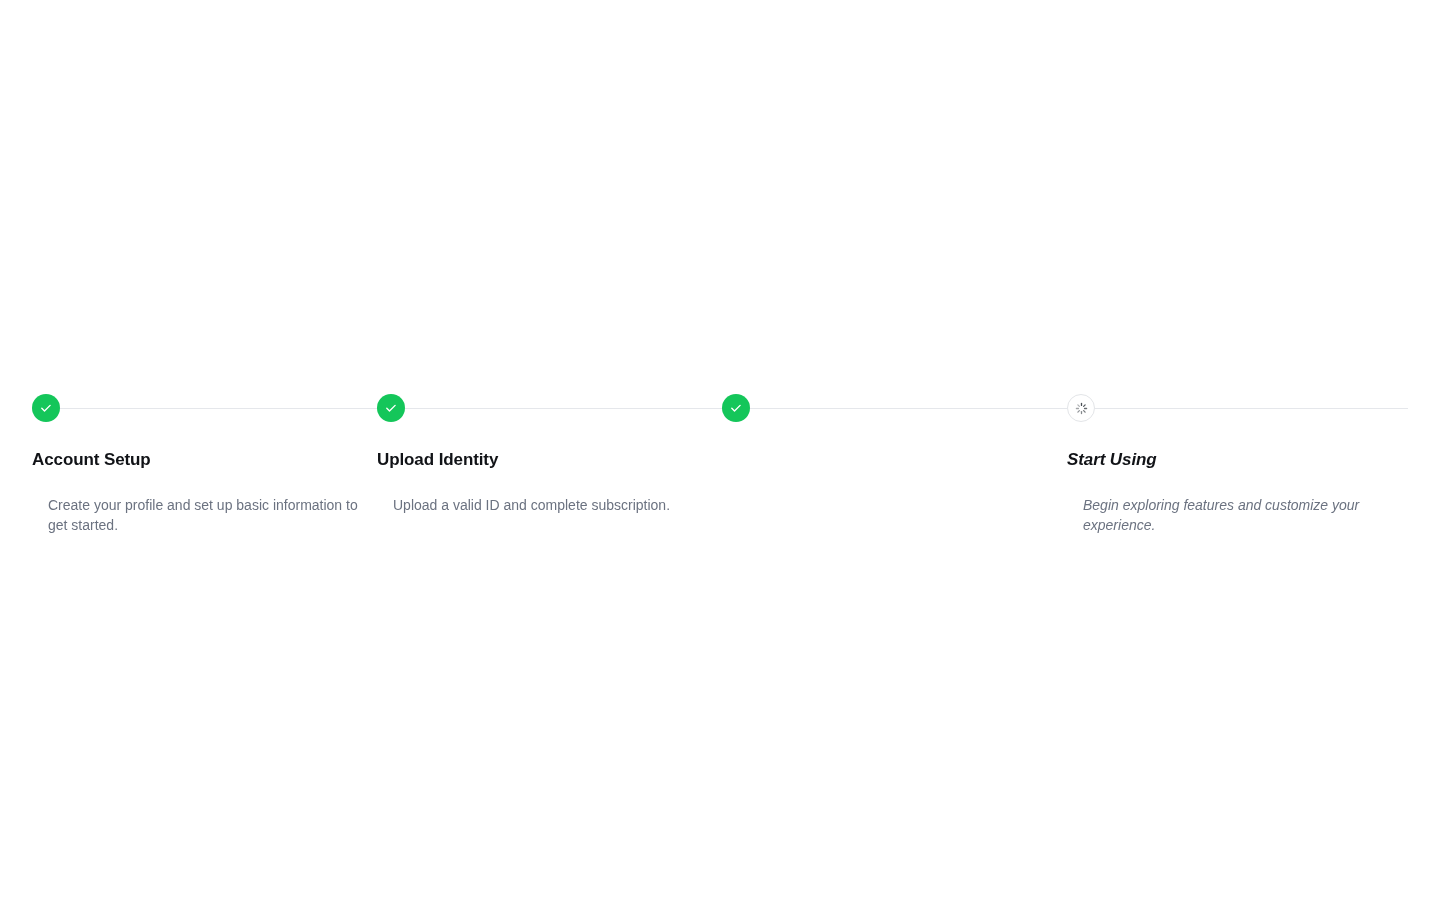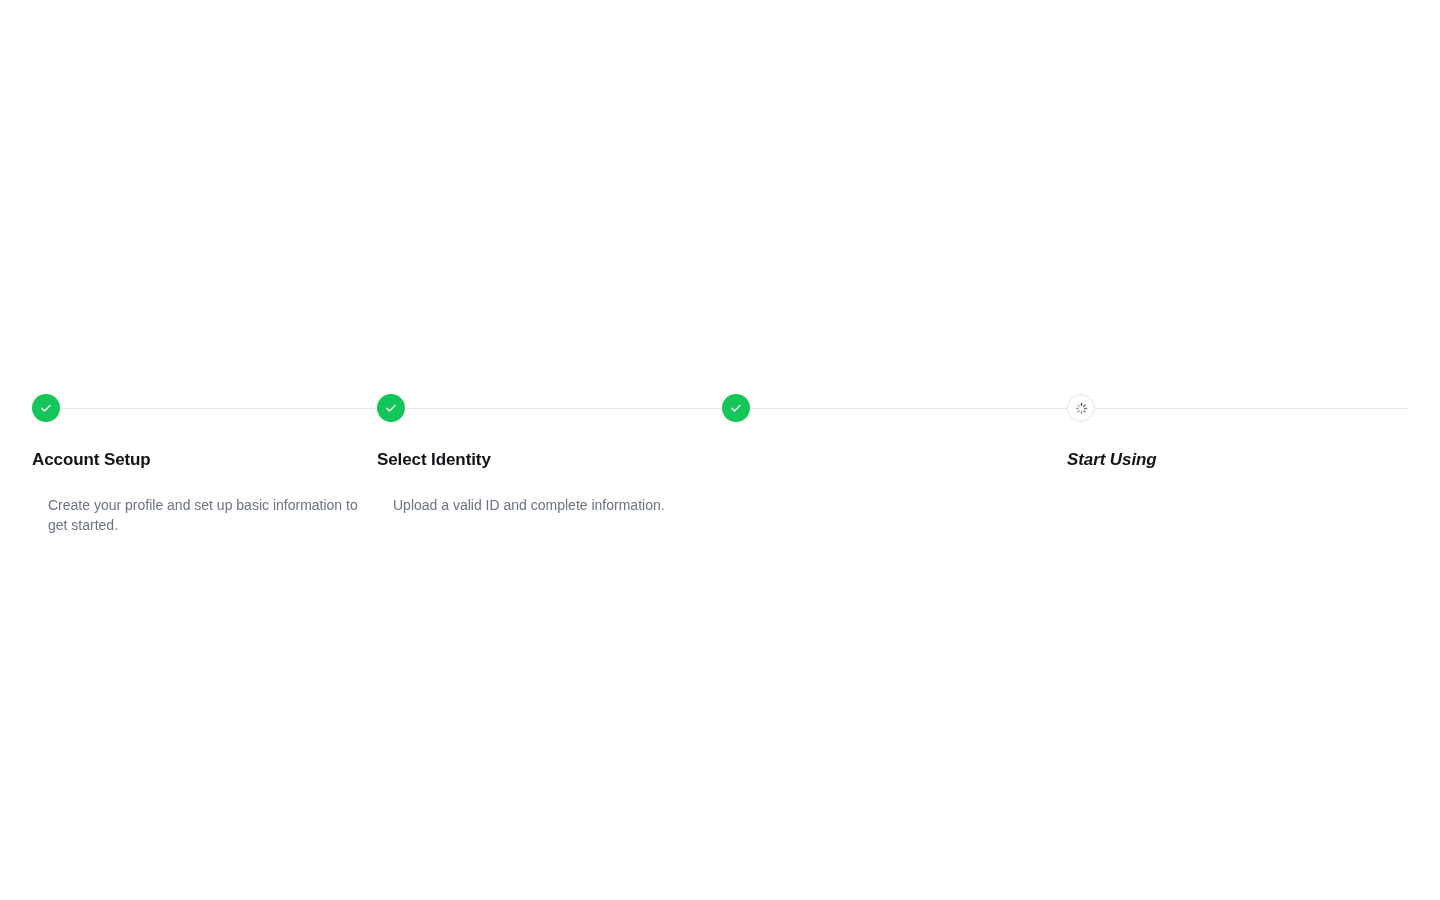--- a/index.html
+++ b/index.html
@@ -156,22 +156,22 @@
     <div class="step">
       <div class="step-marker-row">
         <div class="step-circle is-complete">
           <svg class="check-icon" viewBox="0 0 16 16" fill="none">
             <path d="M3.2 8.3L6.3 11.3L12.7 5" stroke="#ffffff" stroke-width="1.6" stroke-linecap="round" stroke-linejoin="round"></path>
           </svg>
         </div>
         <div class="step-connector"></div>
       </div>
       <div class="step-body">
-        <div class="step-title">Select Identity</div>
-        <div class="step-desc">Upload a valid ID and complete information.</div>
+        <div class="step-title">Upload Identity</div>
+        <div class="step-desc">Upload a valid ID and complete subscription.</div>
       </div>
     </div>
 
     <div class="step">
       <div class="step-marker-row">
         <div class="step-circle is-complete">
           <svg class="check-icon" viewBox="0 0 16 16" fill="none">
             <path d="M3.2 8.3L6.3 11.3L12.7 5" stroke="#ffffff" stroke-width="1.6" stroke-linecap="round" stroke-linejoin="round"></path>
           </svg>
         </div>
@@ -192,17 +192,18 @@
               <line x1="5.34" y1="18.66" x2="8.03" y2="15.97" opacity="0.6"></line>
               <line x1="2.6" y1="12" x2="6.4" y2="12" opacity="0.52"></line>
               <line x1="5.34" y1="5.34" x2="8.03" y2="8.03" opacity="0.44"></line>
             </g>
           </svg>
         </div>
         <div class="step-connector"></div>
       </div>
       <div class="step-body">
         <div class="step-title">Start Using</div>
+        <div class="step-desc">Begin exploring features and customize your experience.</div>
       </div>
     </div>
 
   </div>
 </div>
 
 </body></html>

